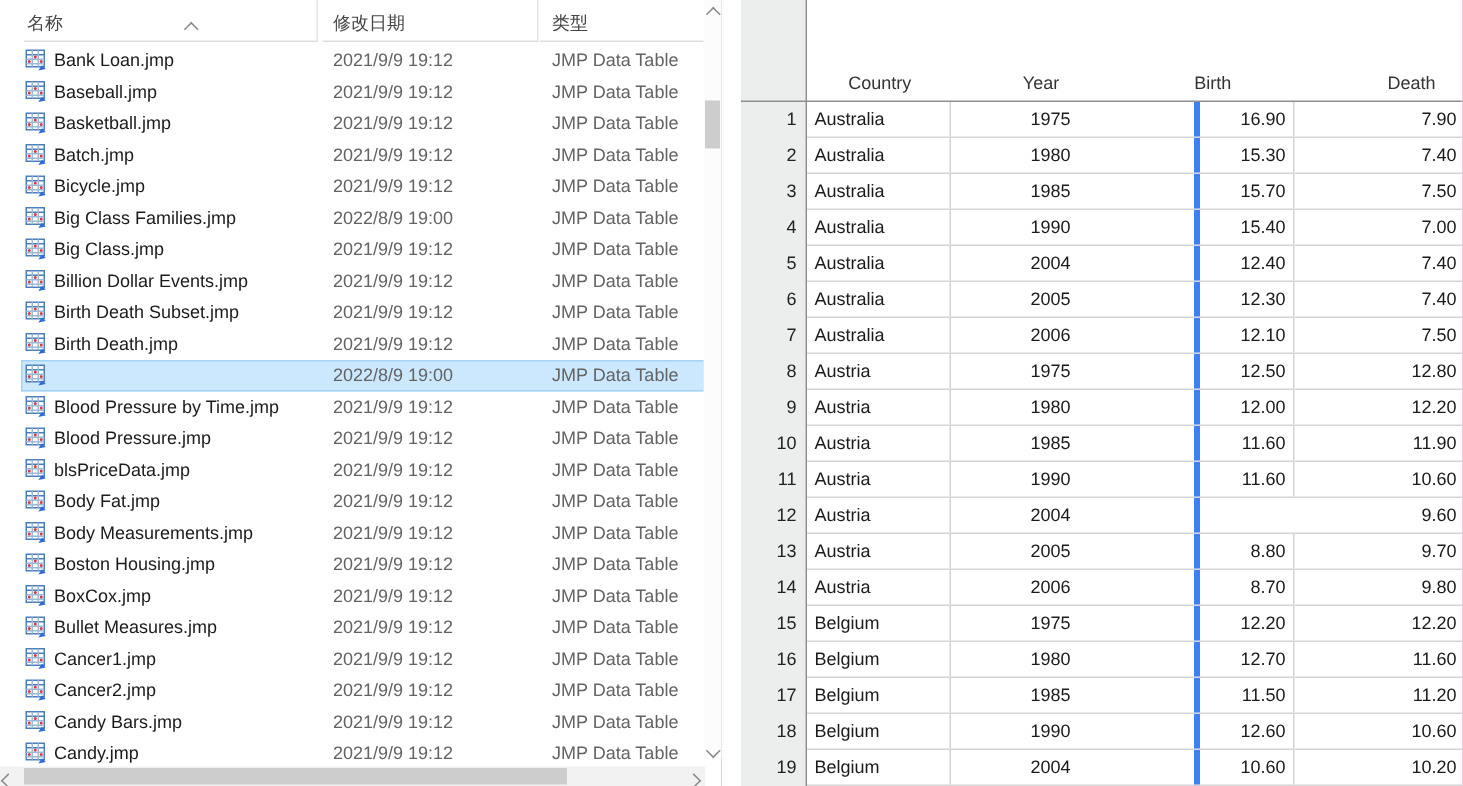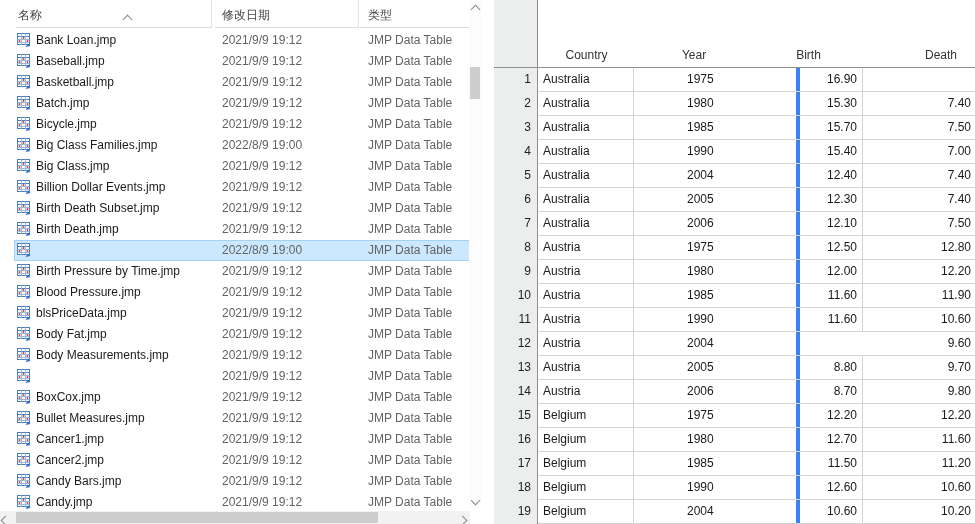--- a/index.html
+++ b/index.html
@@ -301,21 +301,21 @@
         <line x1="5.5" y1="1.5" x2="5.5" y2="12.5" stroke="#9db9d8"></line>
         <line x1="9.5" y1="1.5" x2="9.5" y2="12.5" stroke="#9db9d8"></line>
         <line x1="1.5" y1="7.5" x2="13.5" y2="7.5" stroke="#9db9d8"></line>
         <line x1="1.5" y1="10.5" x2="13.5" y2="10.5" stroke="#9db9d8"></line>
         <circle cx="7.5" cy="6" r="1" fill="#d23c3c"></circle>
         <circle cx="3.5" cy="9" r="1" fill="#d23c3c"></circle>
         <circle cx="11.5" cy="9" r="1" fill="#d23c3c"></circle>
         <path d="M9.5 15 L14.5 14 L12 11.5 Z" fill="#2e6bd6"></path>
       </svg>
     </span>
-    <span class="fname">Birth Pressure by Time.jmp</span>
+    <span class="fname">Blood Pressure by Time.jmp</span>
     <span class="fdate">2021/9/9 19:12</span>
     <span class="ftype">JMP Data Table</span>
   </div>
         <div class="file-row">
     <span class="ficon">
       <svg width="16" height="16" viewBox="0 0 16 16">
         <rect x="1.5" y="1.5" width="12" height="11" fill="#ffffff" stroke="#4a7ebb"></rect>
         <line x1="1.5" y1="4.5" x2="13.5" y2="4.5" stroke="#4a7ebb"></line>
         <line x1="5.5" y1="1.5" x2="5.5" y2="12.5" stroke="#9db9d8"></line>
         <line x1="9.5" y1="1.5" x2="9.5" y2="12.5" stroke="#9db9d8"></line>
@@ -396,20 +396,21 @@
         <line x1="5.5" y1="1.5" x2="5.5" y2="12.5" stroke="#9db9d8"></line>
         <line x1="9.5" y1="1.5" x2="9.5" y2="12.5" stroke="#9db9d8"></line>
         <line x1="1.5" y1="7.5" x2="13.5" y2="7.5" stroke="#9db9d8"></line>
         <line x1="1.5" y1="10.5" x2="13.5" y2="10.5" stroke="#9db9d8"></line>
         <circle cx="7.5" cy="6" r="1" fill="#d23c3c"></circle>
         <circle cx="3.5" cy="9" r="1" fill="#d23c3c"></circle>
         <circle cx="11.5" cy="9" r="1" fill="#d23c3c"></circle>
         <path d="M9.5 15 L14.5 14 L12 11.5 Z" fill="#2e6bd6"></path>
       </svg>
     </span>
+    <span class="fname">Boston Housing.jmp</span>
     <span class="fdate">2021/9/9 19:12</span>
     <span class="ftype">JMP Data Table</span>
   </div>
         <div class="file-row">
     <span class="ficon">
       <svg width="16" height="16" viewBox="0 0 16 16">
         <rect x="1.5" y="1.5" width="12" height="11" fill="#ffffff" stroke="#4a7ebb"></rect>
         <line x1="1.5" y1="4.5" x2="13.5" y2="4.5" stroke="#4a7ebb"></line>
         <line x1="5.5" y1="1.5" x2="5.5" y2="12.5" stroke="#9db9d8"></line>
         <line x1="9.5" y1="1.5" x2="9.5" y2="12.5" stroke="#9db9d8"></line>
@@ -544,20 +545,21 @@
     <div class="col-label cl-birth">Birth</div>
     <div class="col-label cl-death">Death</div>
 
     <div class="jmp-rows">
         <div class="jmp-row">
     <div class="c-num">1</div>
     <div class="data-part">
       <div class="cell c-country">Australia</div>
       <div class="cell c-year">1975</div>
       <div class="cell c-birth">16.90</div>
+      <div class="cell c-death">7.90</div>
     </div>
   </div>
         <div class="jmp-row">
     <div class="c-num">2</div>
     <div class="data-part">
       <div class="cell c-country">Australia</div>
       <div class="cell c-year">1980</div>
       <div class="cell c-birth">15.30</div>
       <div class="cell c-death">7.40</div>
     </div>

